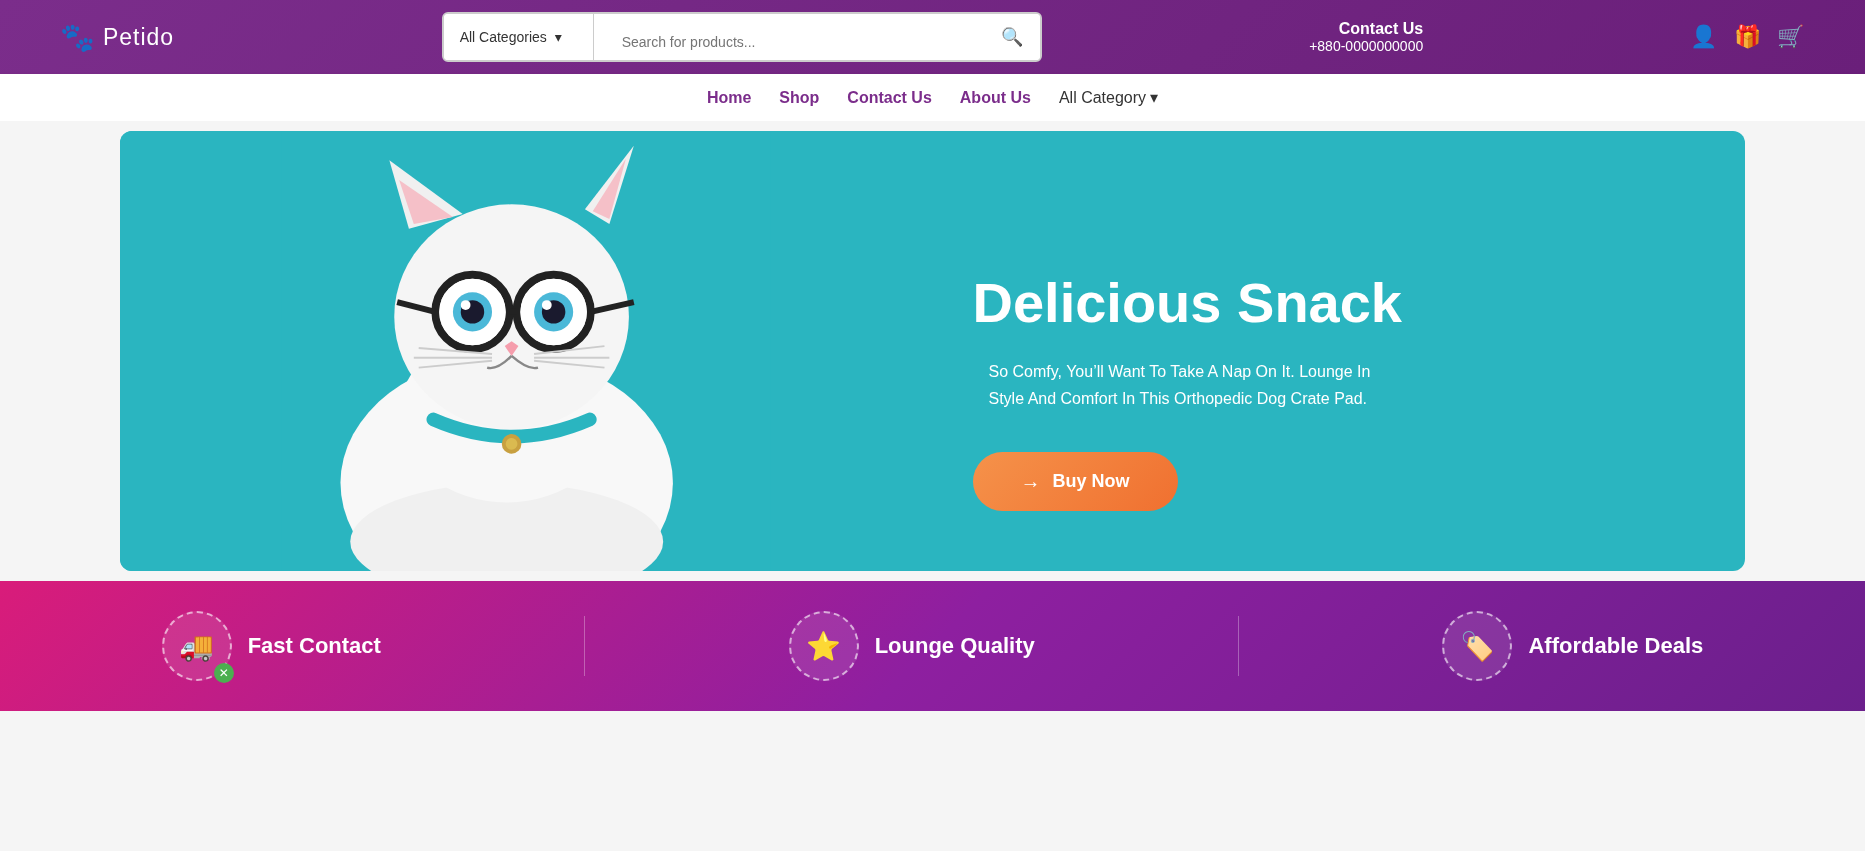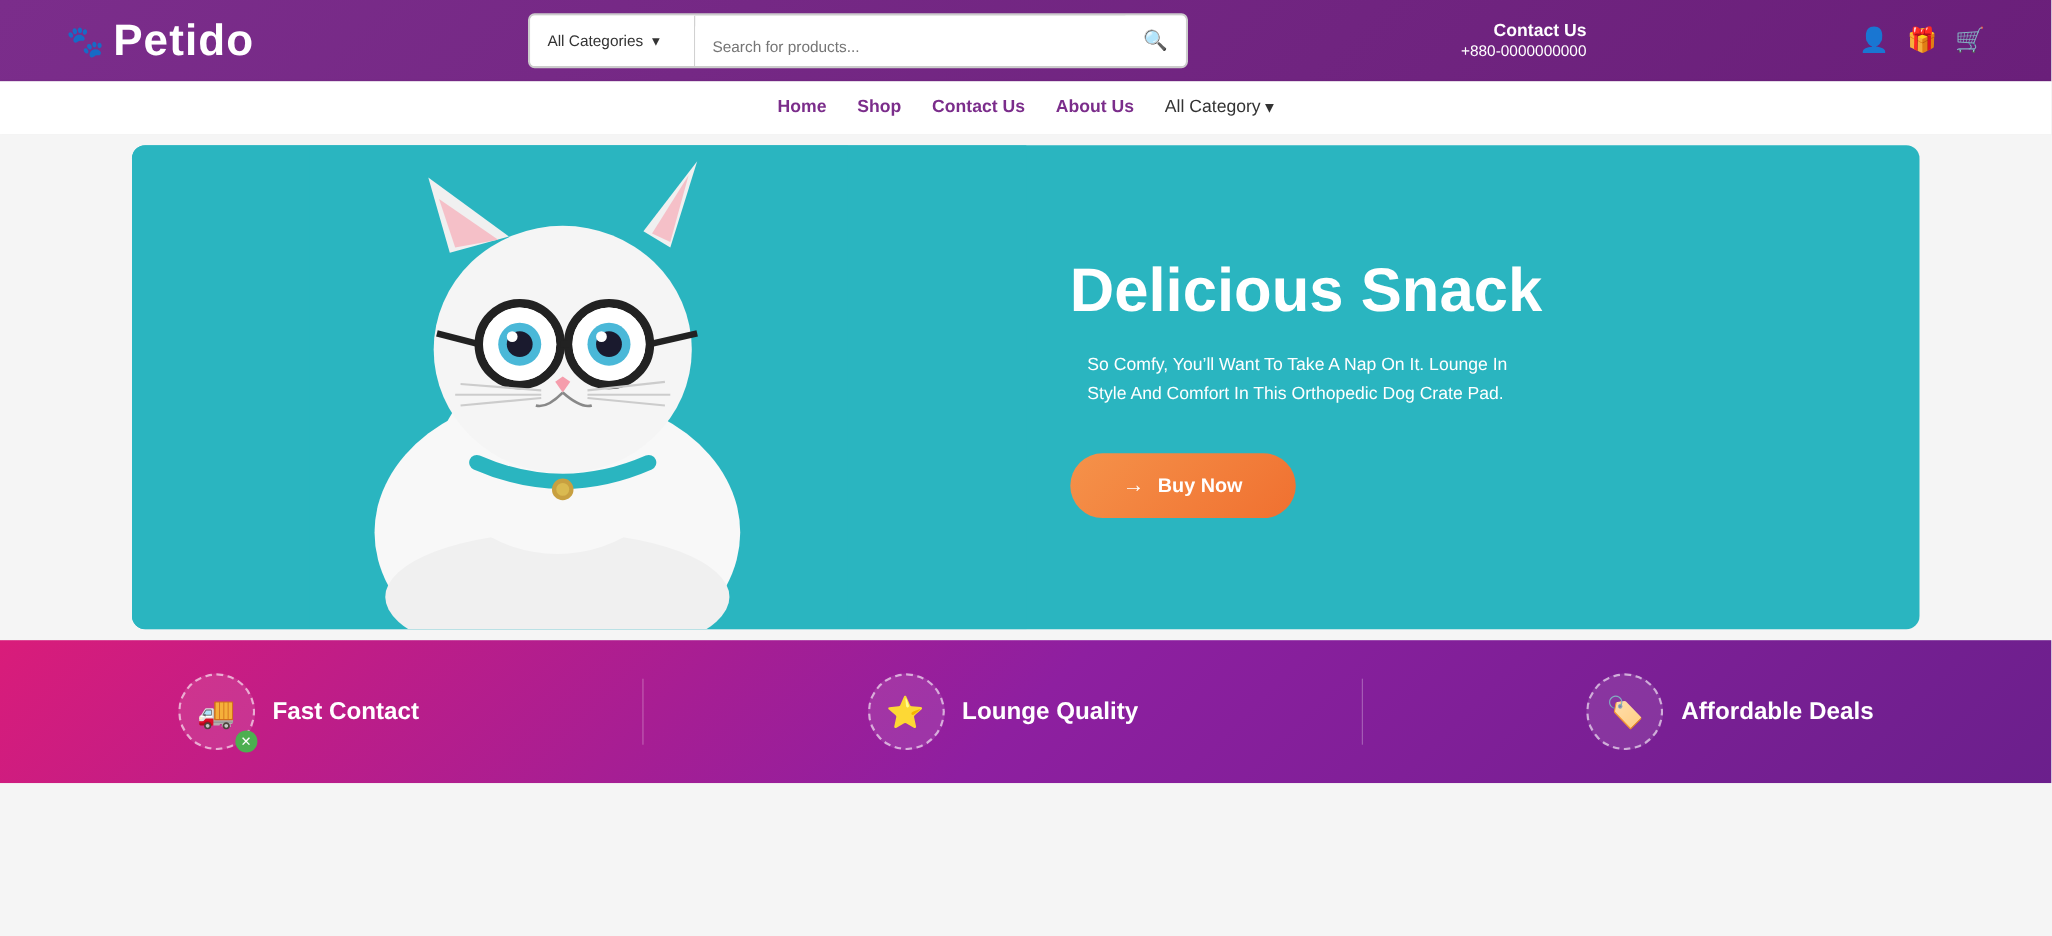--- a/index.html
+++ b/index.html
@@ -16,39 +16,40 @@
     }
 
     .logo-area {
       display: flex;
       align-items: center;
       gap: 8px;
       color: white;
     }
 
     .logo-text {
-      font-size: 40px;
-      font-weight: bold;
+      font-size: 23px;
+      font-weight: normal;
       color: white;
       letter-spacing: 1px;
     }
 
     .logo-icon {
       color: white;
       font-size: 28px;
     }
 
     .search-area {
       flex: 1;
       max-width: 600px;
       display: flex;
       border-radius: 6px;
       overflow: hidden;
       border: 2px solid #ccc;
       background: white;
+      gap: 12px;
     }
 
     .category-dropdown {
       background: white;
       border: none;
       border-right: 1px solid #ccc;
       padding: 10px 16px;
       font-size: 14px;
       color: #333;
       cursor: pointer;
@@ -132,21 +133,21 @@
       justify-content: center;
     }
 
     
     .hero-banner {
       margin: 0 60px;
       border-radius: 12px;
       overflow: hidden;
       background: #2ab5c0;
       display: flex;
-      align-items: center;
+      align-items: flex-end;
       min-height: 440px;
       position: relative;
     }
 
     .hero-image-area {
       width: 50%;
       min-height: 440px;
       background: #2ab5c0;
       position: relative;
       overflow: hidden;

